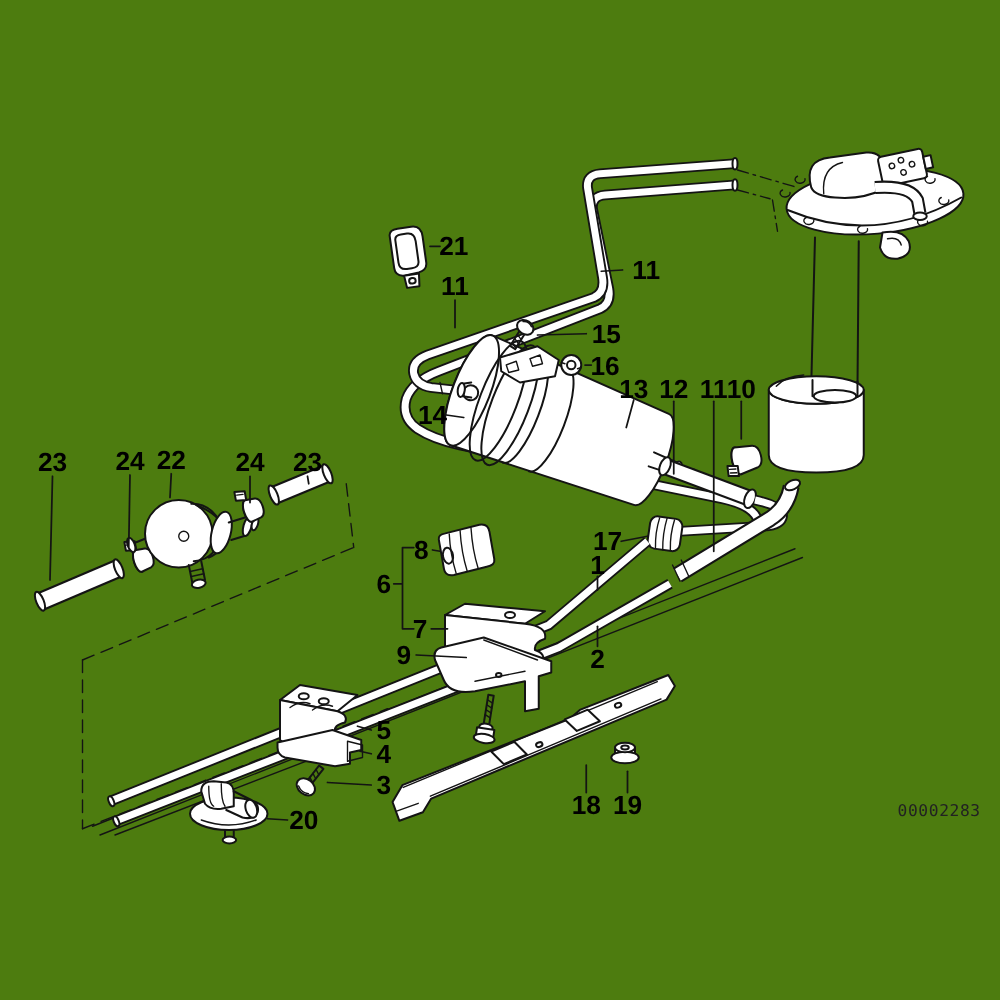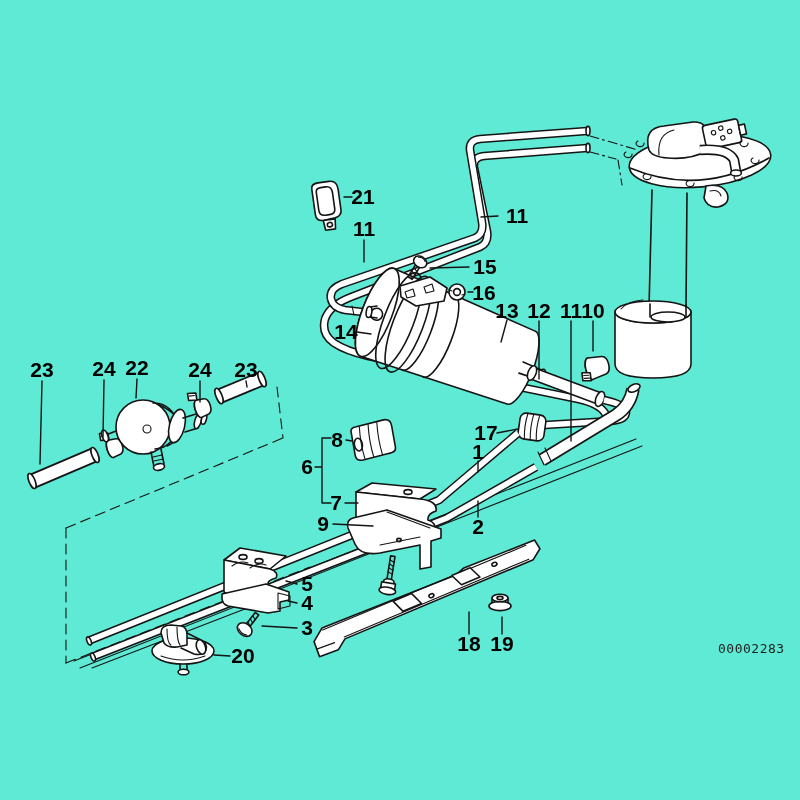--- a/index.html
+++ b/index.html
@@ -1,16 +1,16 @@
 <!DOCTYPE html>
 <html><head>
 <meta charset="utf-8">
 <style>
   html,body{margin:0;padding:0;background:#fff;}
-  .stage{position:relative;width:800px;height:800px;background:#5eead4;overflow:hidden;
+  .stage{position:relative;width:800px;height:800px;background:#4d7c0f;overflow:hidden;
          font-family:"Liberation Sans",sans-serif;text-decoration:underline;}
   svg{position:absolute;inset:0;}
   .s   {fill:none;stroke:#141414;stroke-width:1.6;stroke-linecap:round;stroke-linejoin:round;}
   .sw  {fill:#ffffff;stroke:#141414;stroke-width:1.6;stroke-linecap:round;stroke-linejoin:round;}
   .thin{stroke-width:1.1;}
   .dash{stroke-dasharray:10 6;}
   .ddot{stroke-dasharray:9 4 2 4;}
   .tO8 {fill:none;stroke:#141414;stroke-width:8.6;}
   .tI8 {fill:none;stroke:#ffffff;stroke-width:5.6;}
   .tO13{fill:none;stroke:#141414;stroke-width:13.5;}

